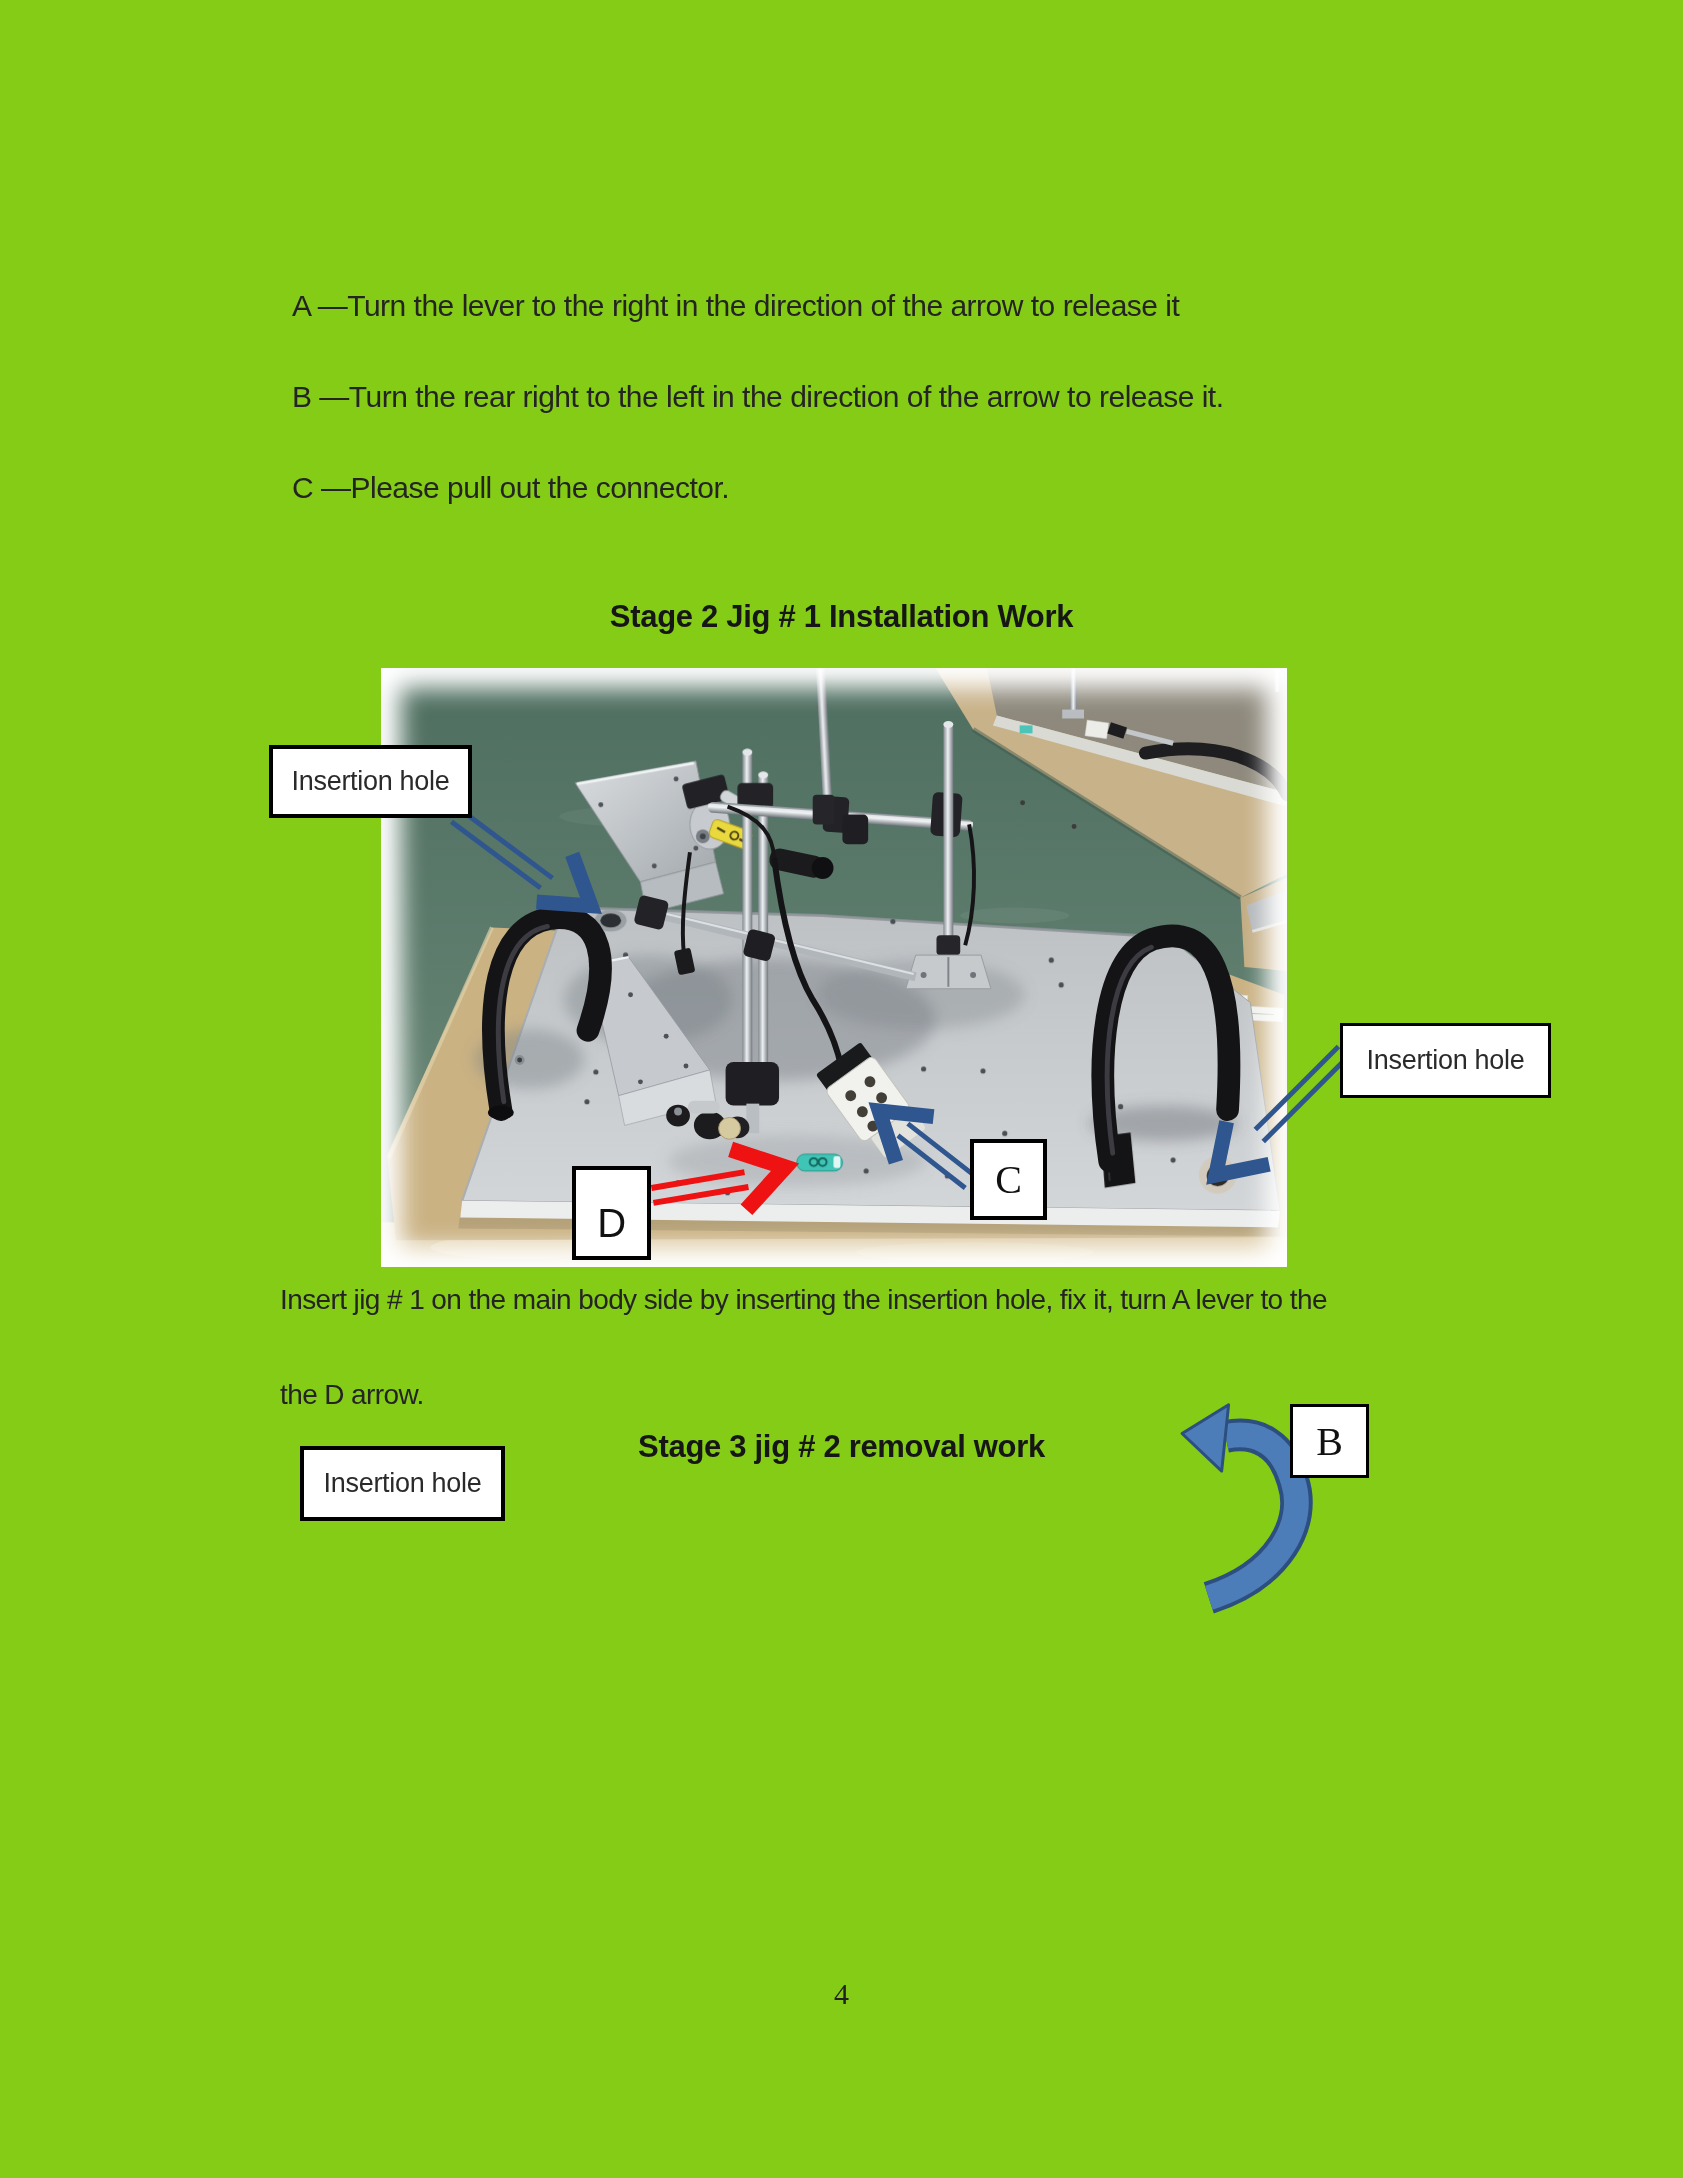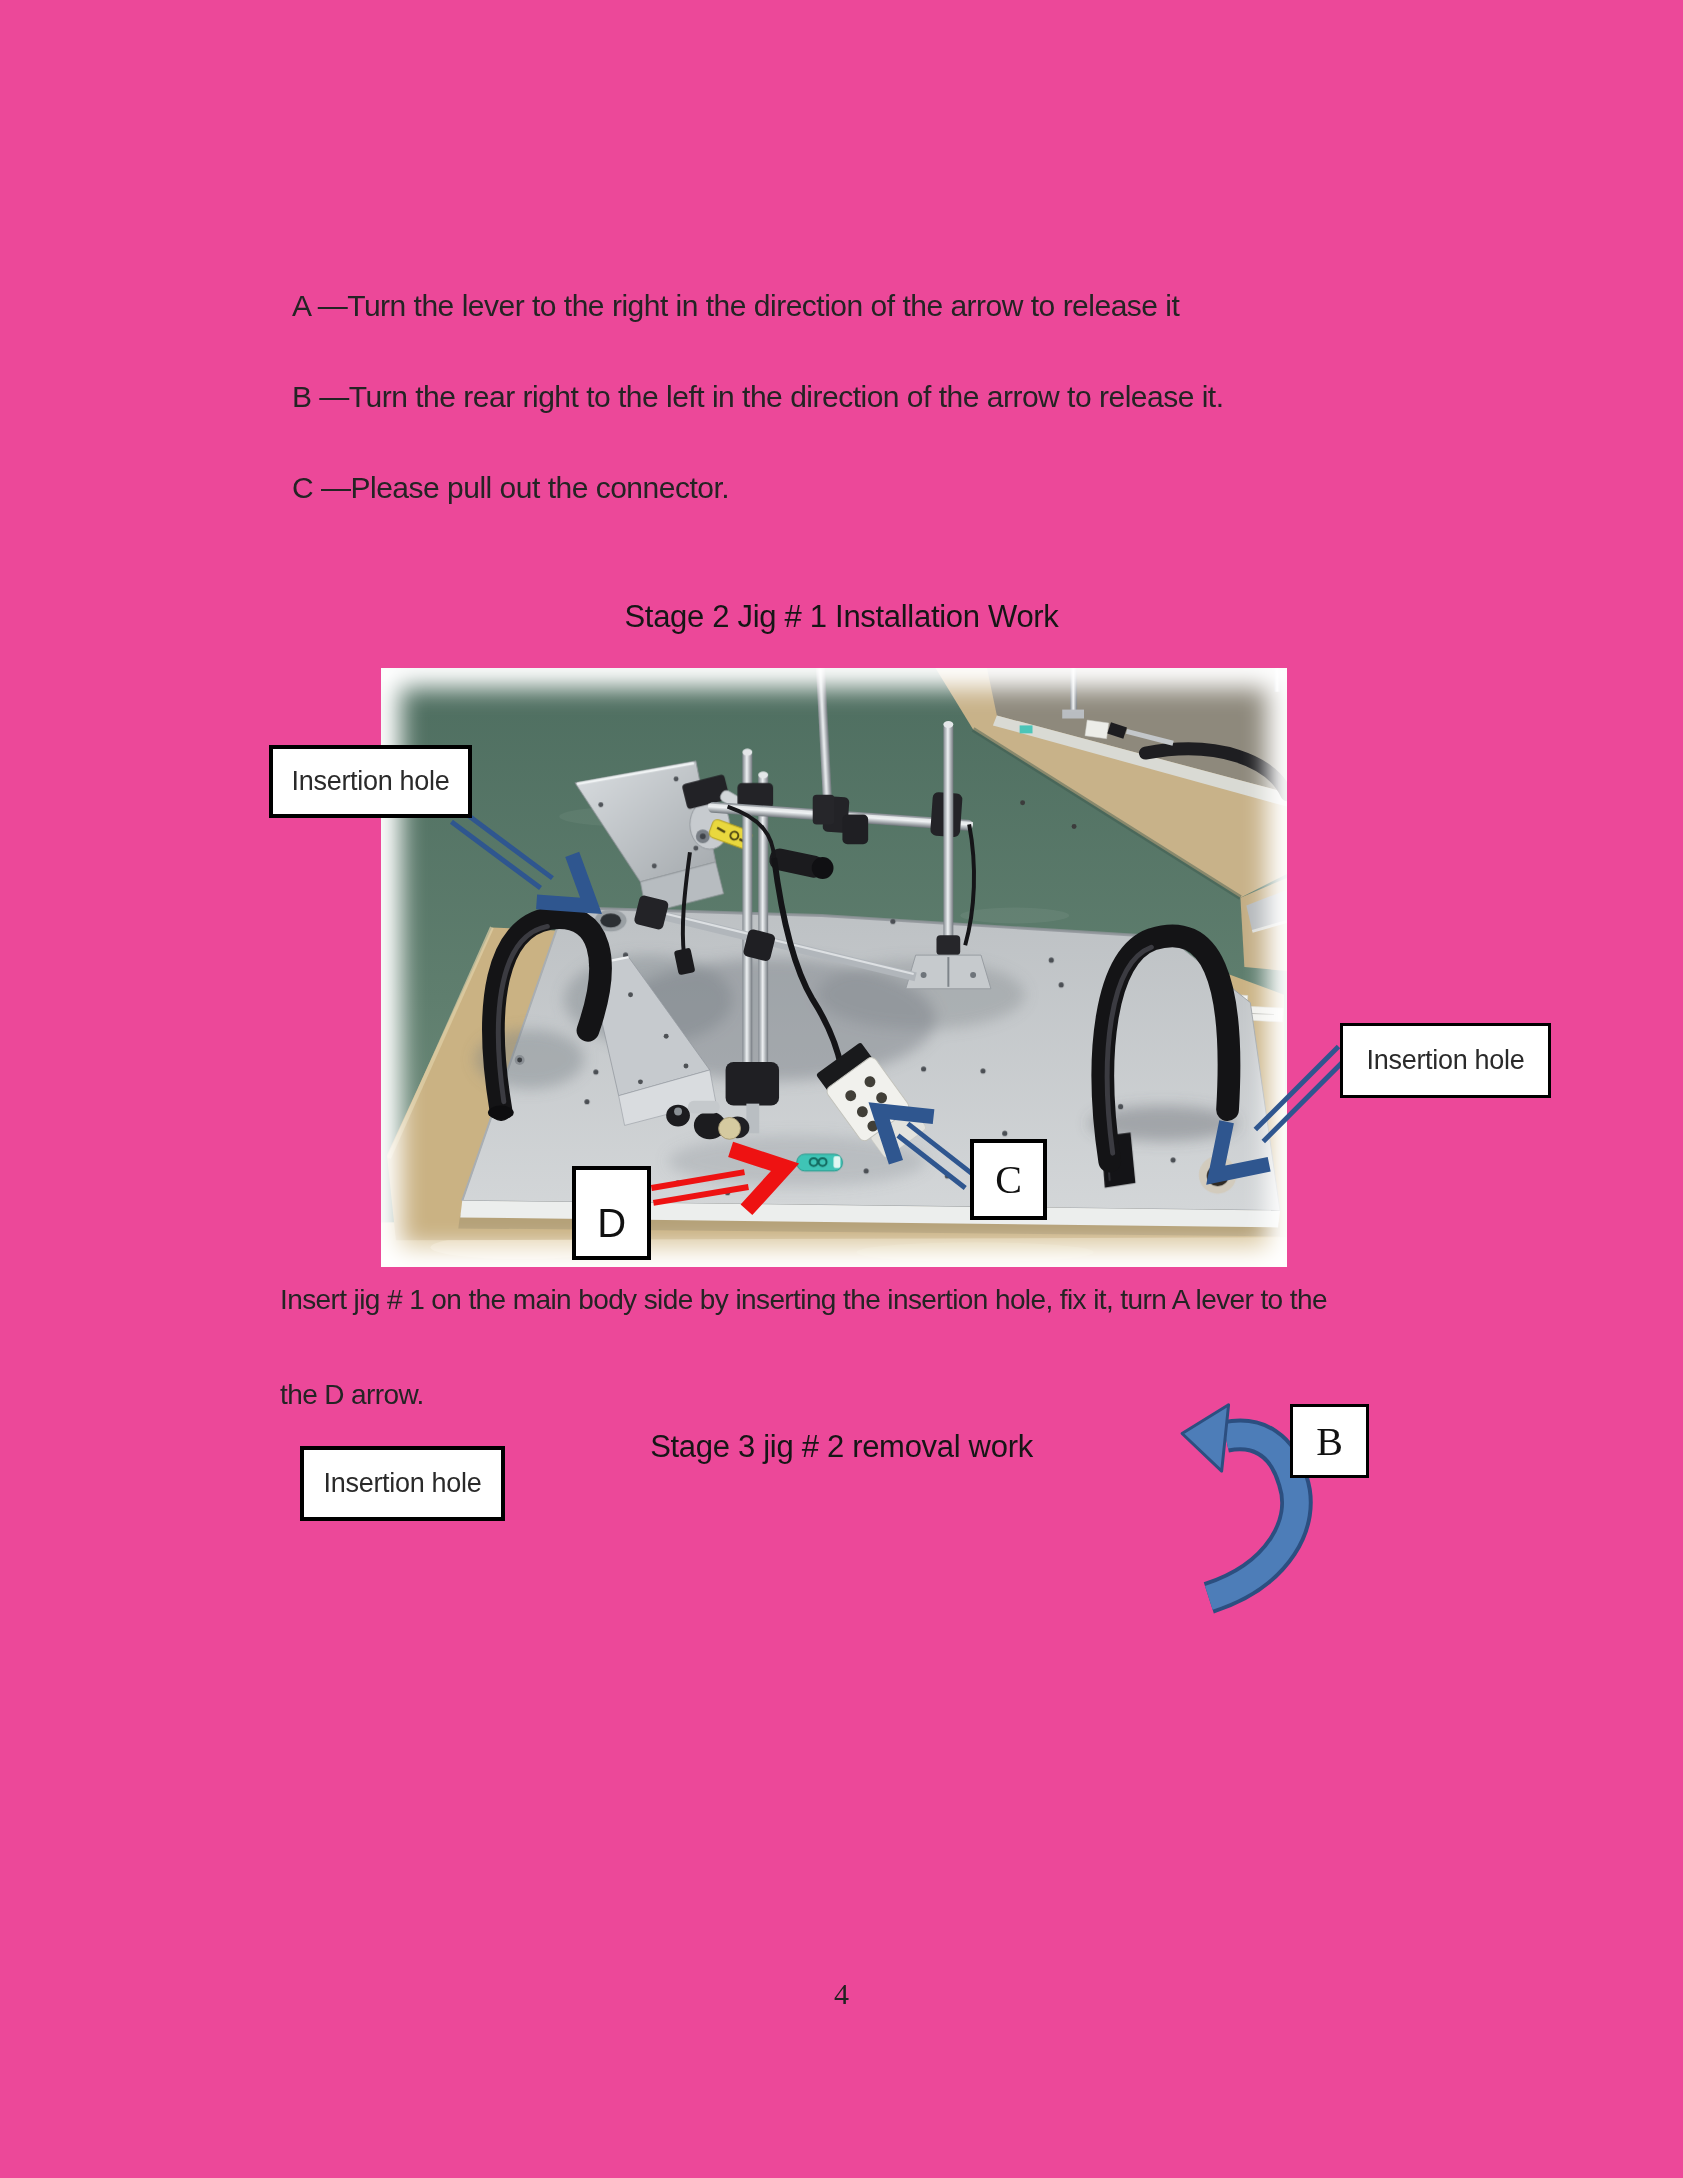--- a/index.html
+++ b/index.html
@@ -1,19 +1,19 @@
 <!DOCTYPE html>
 <html style="--arrow-blue: #2f568f; --arrow-red: #ee1212; --curved-arrow-fill: #4d7db8; --curved-arrow-outline: #2c4f80; --teal-label: #3fc4b6; --tag-yellow: #e9d83e;"><head>
 <meta charset="utf-8">
 <style>
   html,body{margin:0;padding:0;background:#ffffff;}
-  .page{position:relative;width:1683px;height:2178px;background:#ec4899;
+  .page{position:relative;width:1683px;height:2178px;background:#84cc16;
         font-family:"Liberation Sans",sans-serif;color:#1e1e1e;overflow:hidden;}
   .bodyline{position:absolute;left:292px;font-size:30px;letter-spacing:-0.5px;white-space:pre;color:#242424;}
-  .heading{position:absolute;left:0;width:1683px;text-align:center;font-weight:normal;
+  .heading{position:absolute;left:0;width:1683px;text-align:center;font-weight:bold;
            font-size:31px;letter-spacing:-0.3px;color:#161616;}
   .paraline{position:absolute;left:280px;font-size:28px;letter-spacing:-0.6px;white-space:pre;color:#242424;}
   .photo{position:absolute;left:381px;top:668px;width:906px;height:599px;}
   .photo svg{display:block;}
   .photo-fade{position:absolute;inset:0;box-shadow:inset 0 0 24px 20px #ffffff;pointer-events:none;}
   .overlay{position:absolute;left:0;top:0;width:1683px;height:2178px;pointer-events:none;z-index:5;}
   .callout{position:absolute;z-index:6;background:#ffffff;border:3px solid #000;box-sizing:border-box;
            display:flex;align-items:center;justify-content:center;font-size:27px;color:#2a2a2a;letter-spacing:-0.3px;}
   .callout.letter{font-family:"Liberation Serif",serif;font-size:40px;border-width:4px;color:#111;}
   #box-d{font-family:"Liberation Sans",sans-serif;align-items:flex-end;padding-bottom:10px;}

